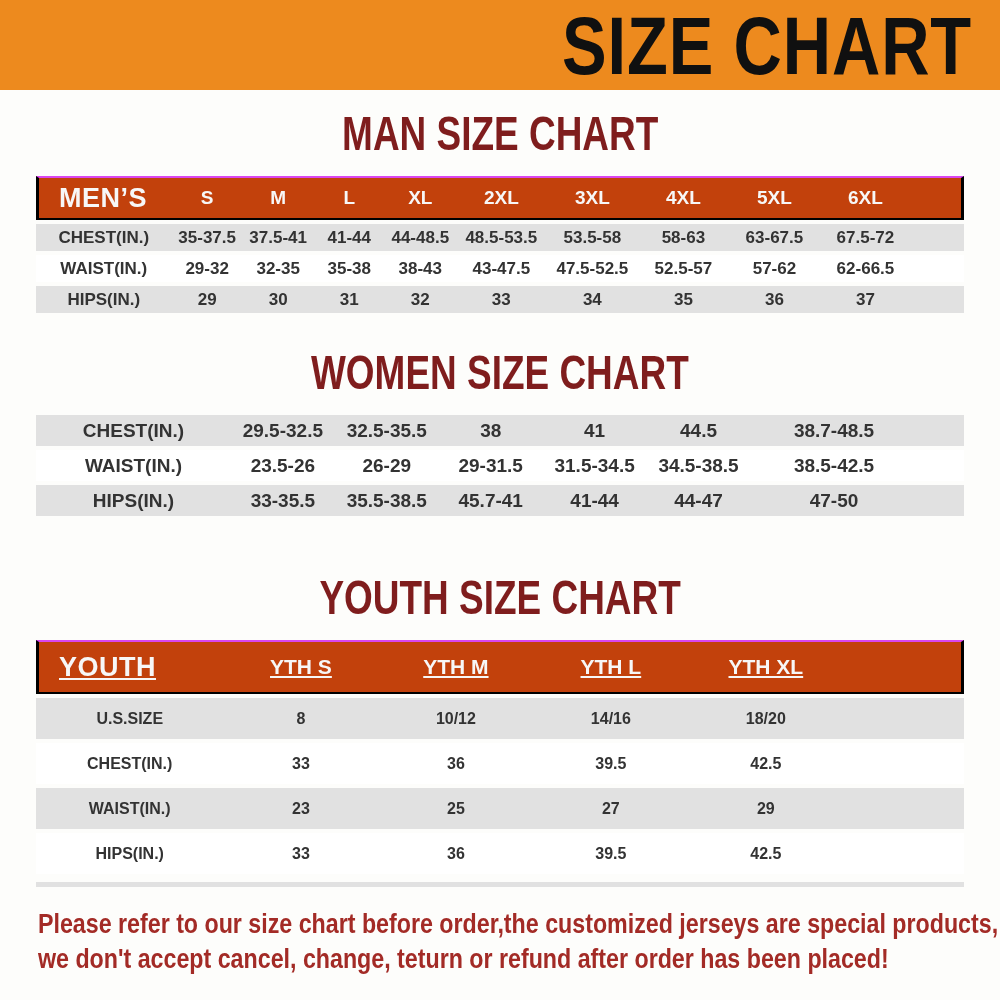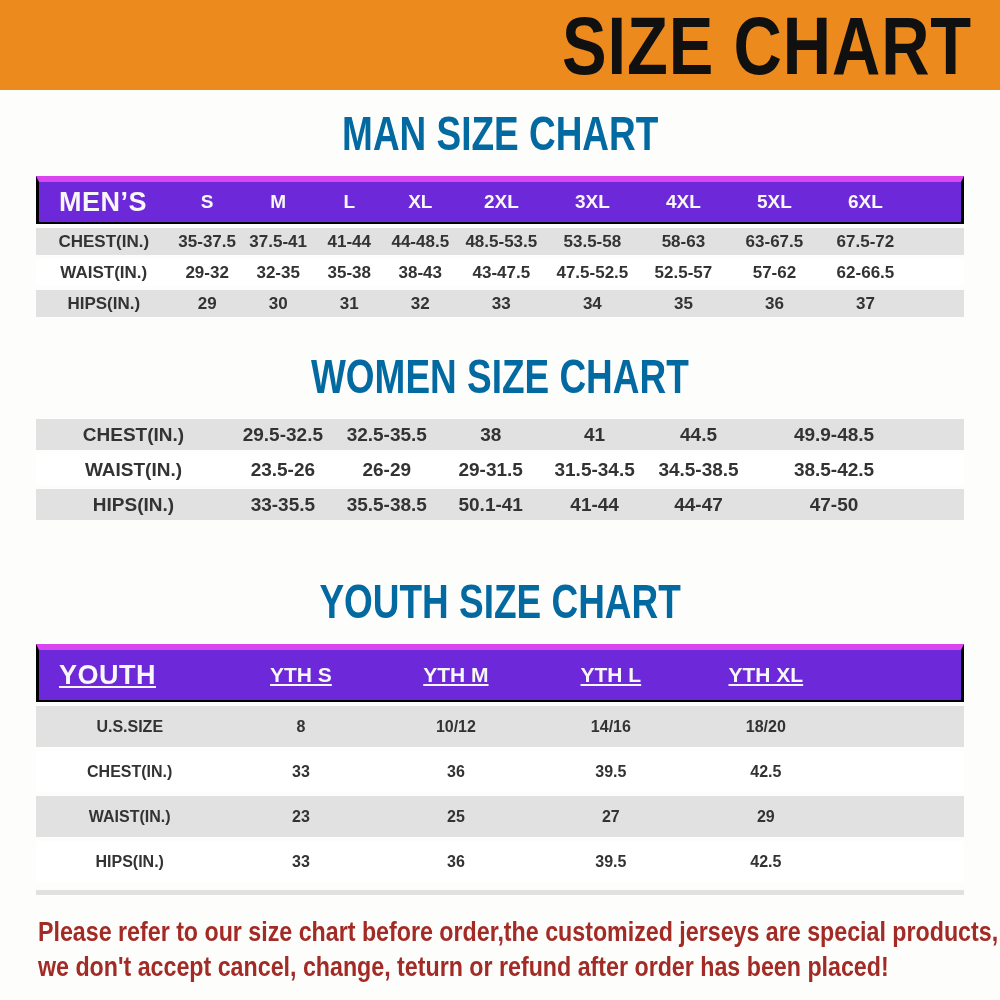--- a/index.html
+++ b/index.html
@@ -14,42 +14,42 @@
     height:90px;background:#ED8A1E;
     display:flex;align-items:center;justify-content:flex-end;
   }
   .banner-title{
     font-size:76px;font-weight:900;color:#101010;
     display:inline-block;transform:scale(0.88,1.08);
     letter-spacing:1px;white-space:nowrap;
   }
   
   .section-title{
-    text-align:center;font-weight:900;color:#0369a1;
+    text-align:center;font-weight:900;color:#7f1d1d;
     margin:0;
   }
   .section-title span{
     display:inline-block;font-size:44px;transform:scale(0.84,1.1);
     letter-spacing:0;white-space:nowrap;
   }
   .mt-men{margin-top:18px;}
   .mt-women{margin-top:30px;}
   .mt-youth{margin-top:52px;}
   
   .size-table{
     width:928px;margin:14px auto 0 auto;
     border-collapse:separate;border-spacing:0 4px;
     table-layout:fixed;
   }
   .size-table th,.size-table td{
     text-align:center;font-weight:bold;
     white-space:nowrap;overflow:hidden;
     padding:0;
   }
-  .hdr th{background:#6d28d9;color:#F7F7F7;border-top:6px solid #d946ef;border-bottom:2px solid #000;margin-left:42px;}
+  .hdr th{background:#c2410c;color:#F7F7F7;border-top:2px solid #d946ef;border-bottom:2px solid #000;margin-left:42px;}
   .hdr th:first-child{border-left:3px solid #000;}
   .hdr th:last-child{border-right:3px solid #000;}
   .corner{text-align:left !important;padding-left:20px !important;}
   tr.gray td{background:#E1E1E1;}
   tr.white td{background:#FFFFFF;}
   .size-table td{color:#333;}
   
   .men .hdr th{height:40px;font-size:19px;}
   .men .hdr .corner{font-size:27px;letter-spacing:0.5px;}
   .men td{height:27px;font-size:17px;}
@@ -170,38 +170,38 @@
       <col style="width:5%">
   </colgroup>
   <tbody>
   <tr class="gray">
     <td>CHEST(IN.)</td>
     <td>29.5-32.5</td>
     <td>32.5-35.5</td>
     <td>38</td>
     <td>41</td>
     <td>44.5</td>
-    <td>49.9-48.5</td>
+    <td>38.7-48.5</td>
     <td></td>
   </tr>
   <tr class="white">
     <td>WAIST(IN.)</td>
     <td>23.5-26</td>
     <td>26-29</td>
     <td>29-31.5</td>
     <td>31.5-34.5</td>
     <td>34.5-38.5</td>
     <td>38.5-42.5</td>
     <td></td>
   </tr>
   <tr class="gray">
     <td>HIPS(IN.)</td>
     <td>33-35.5</td>
     <td>35.5-38.5</td>
-    <td>50.1-41</td>
+    <td>45.7-41</td>
     <td>41-44</td>
     <td>44-47</td>
     <td>47-50</td>
     <td></td>
   </tr>
 </tbody>
   </table>
 
 <h2 class="section-title mt-youth">
   <span>YOUTH SIZE CHART</span>

